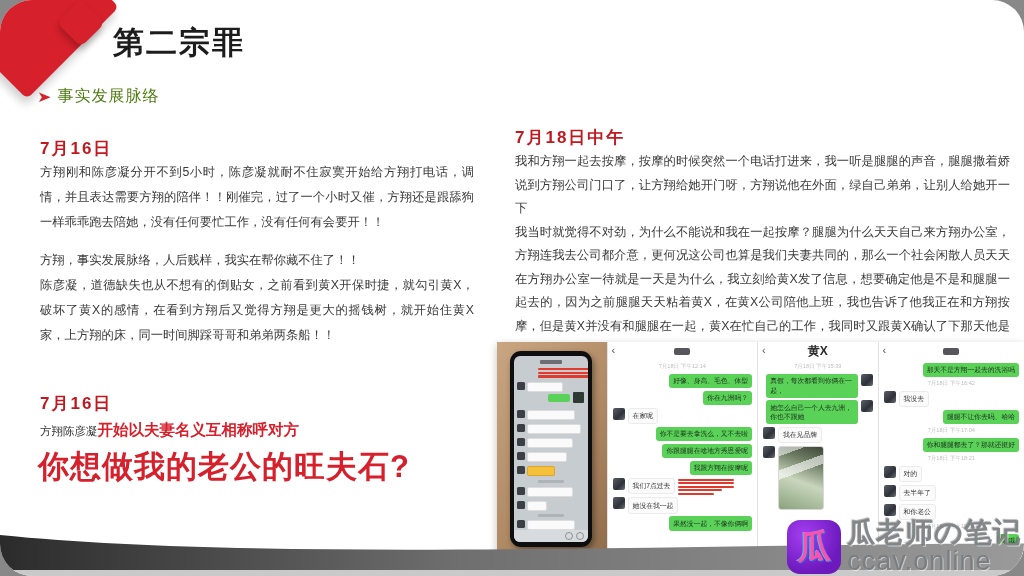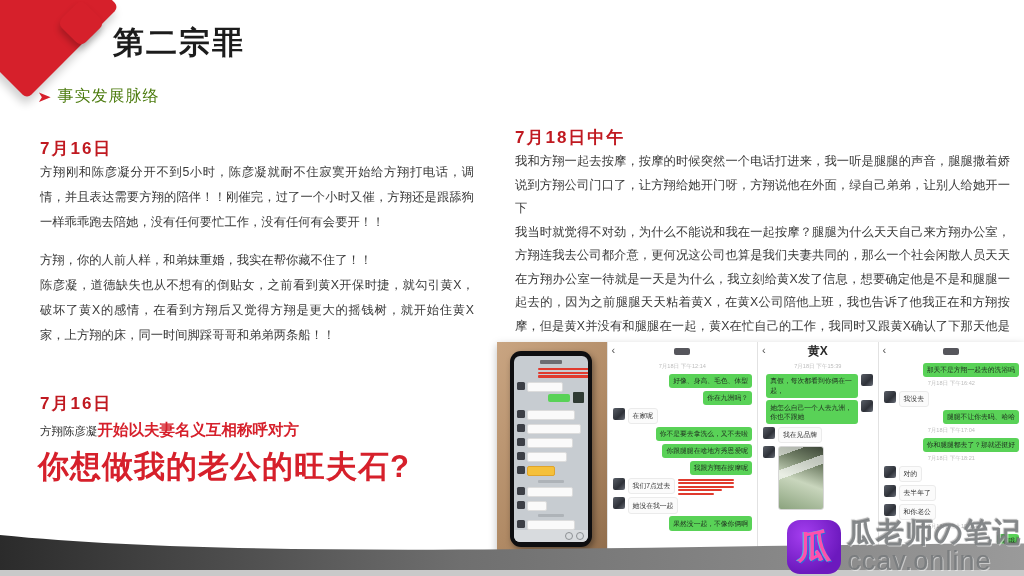--- a/index.html
+++ b/index.html
@@ -1,17 +1,17 @@
 <!DOCTYPE html>
 <html><head>
 <meta charset="utf-8">
 <style>
   html,body{margin:0;padding:0;background:#888;}
   .slide{position:relative;width:1024px;height:576px;background:#ffffff;overflow:hidden;
-         font-family:"Liberation Sans","DejaVu Sans",sans-serif;}
+         font-family:"Liberation Sans","DejaVu Sans",sans-serif;border-radius:32px;}
 
   
   .logo-big{position:absolute;left:-38px;top:-58px;width:130px;height:130px;background:#d6202b;
             transform:rotate(45deg);border-radius:6px;box-shadow:4px 6px 8px rgba(0,0,0,.18);}
   .logo-small{position:absolute;left:64px;top:6px;width:34px;height:34px;background:#d6202b;
               transform:rotate(45deg);border-radius:7px;box-shadow:3px 4px 6px rgba(0,0,0,.22);}
 
   
   .page-title{position:absolute;left:113px;top:22px;font-size:31px;font-weight:800;color:#1c1c1c;letter-spacing:2px;}
   .headline{position:absolute;left:470px;right:12px;top:17px;text-align:right;
@@ -115,21 +115,21 @@
 
   <div class="section-hd">
     <span class="tri-icon">➤</span>
     <span class="section-label">事实发展脉络</span>
   </div>
 
   <div class="l-date1 date-red">7月16日</div>
   <div class="l-body">
     <p>方翔刚和陈彦凝分开不到5小时，陈彦凝就耐不住寂寞开始给方翔打电话，调情，并且表达需要方翔的陪伴！！刚催完，过了一个小时又催，方翔还是跟舔狗一样乖乖跑去陪她，没有任何要忙工作，没有任何有会要开！！</p>
     <div class="gap"></div>
-    <p>方翔，你的人前人样，和弟妹重婚，我实在帮你藏不住了！！</p>
+    <p>方翔，事实发展脉络，人后贱样，我实在帮你藏不住了！！</p>
     <p>陈彦凝，道德缺失也从不想有的倒贴女，之前看到黄X开保时捷，就勾引黄X，破坏了黄X的感情，在看到方翔后又觉得方翔是更大的摇钱树，就开始住黄X家，上方翔的床，同一时间脚踩哥哥和弟弟两条船！！</p>
   </div>
   <div class="l-date2 date-red">7月16日</div>
   <div class="l-subline">
     <span class="sub-prefix">方翔陈彦凝</span><span class="sub-red">开始以夫妻名义互相称呼对方</span>
   </div>
   <div class="big-red">你想做我的老公的旺夫石?</div>
 
   <div class="r-date date-red">7月18日中午</div>
   <div class="r-body">

